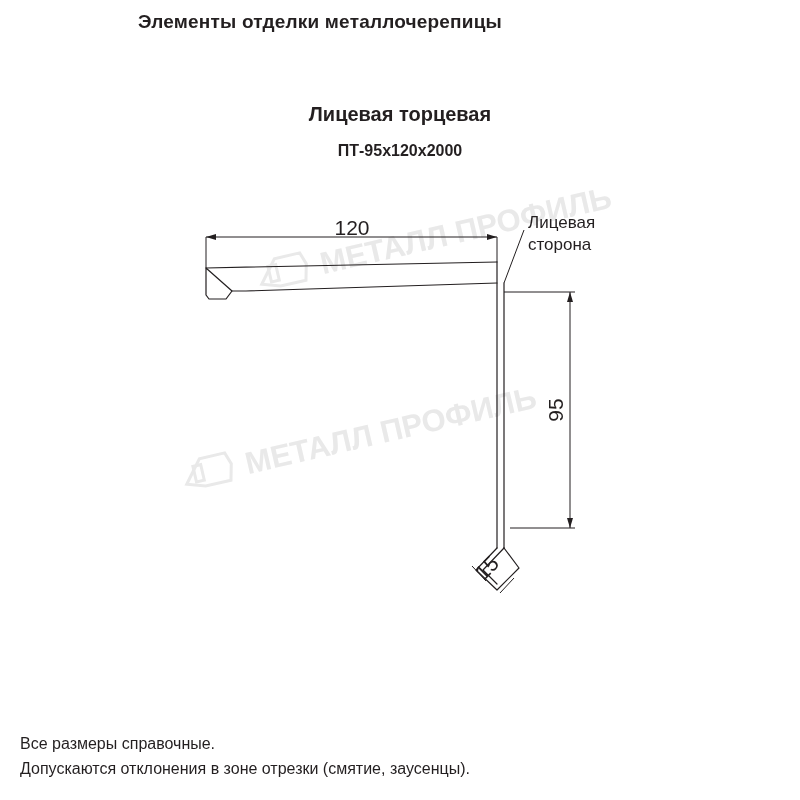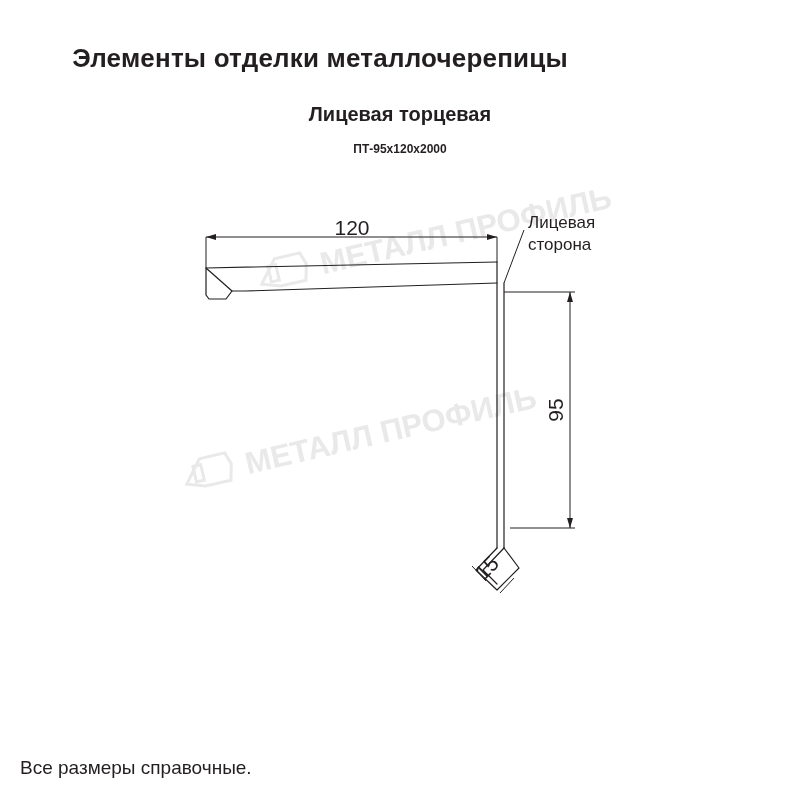--- a/index.html
+++ b/index.html
@@ -15,56 +15,56 @@
     position: relative;
     overflow: hidden;
   }
   .page {
     position: relative;
     width: 800px;
     height: 800px;
   }
   .title {
     position: absolute;
-    top: 43px;
+    top: 11px;
     left: 0;
     width: 640px;
     text-align: center;
-    font-size: 26px;
+    font-size: 19px;
     font-weight: bold;
     letter-spacing: 0.2px;
   }
   .subtitle {
     position: absolute;
     top: 103px;
     left: 0;
     width: 800px;
     text-align: center;
     font-size: 20px;
     font-weight: bold;
   }
   .code {
     position: absolute;
     top: 142px;
     left: 0;
     width: 800px;
     text-align: center;
-    font-size: 12px;
+    font-size: 16px;
     font-weight: bold;
   }
   .drawing {
     position: absolute;
     top: 0;
     left: 0;
   }
   .notes {
     position: absolute;
     left: 20px;
     bottom: 18px;
-    font-size: 19px;
+    font-size: 16px;
     line-height: 1.55;
   }
   .note-line { display: block; }
 </style>
 </head>
 <body>
 
 <div class="page">
 
   <div class="title">Элементы отделки металлочерепицы</div>
@@ -128,15 +128,16 @@
     <g stroke="#231f20" stroke-width="1" fill="none">
       <line x1="504" y1="283" x2="524" y2="230"></line>
     </g>
     <text x="528" y="228" font-family="'Liberation Sans', sans-serif" font-size="17" fill="#231f20">Лицевая</text>
     <text x="528" y="250" font-family="'Liberation Sans', sans-serif" font-size="17" fill="#231f20">сторона</text>
 
   </svg>
 
   <div class="notes">
     <span class="note-line">Все размеры справочные.</span>
+    <span class="note-line">Допускаются отклонения в зоне отрезки (смятие, заусенцы).</span>
   </div>
 
 </div>
 
 </body></html>

